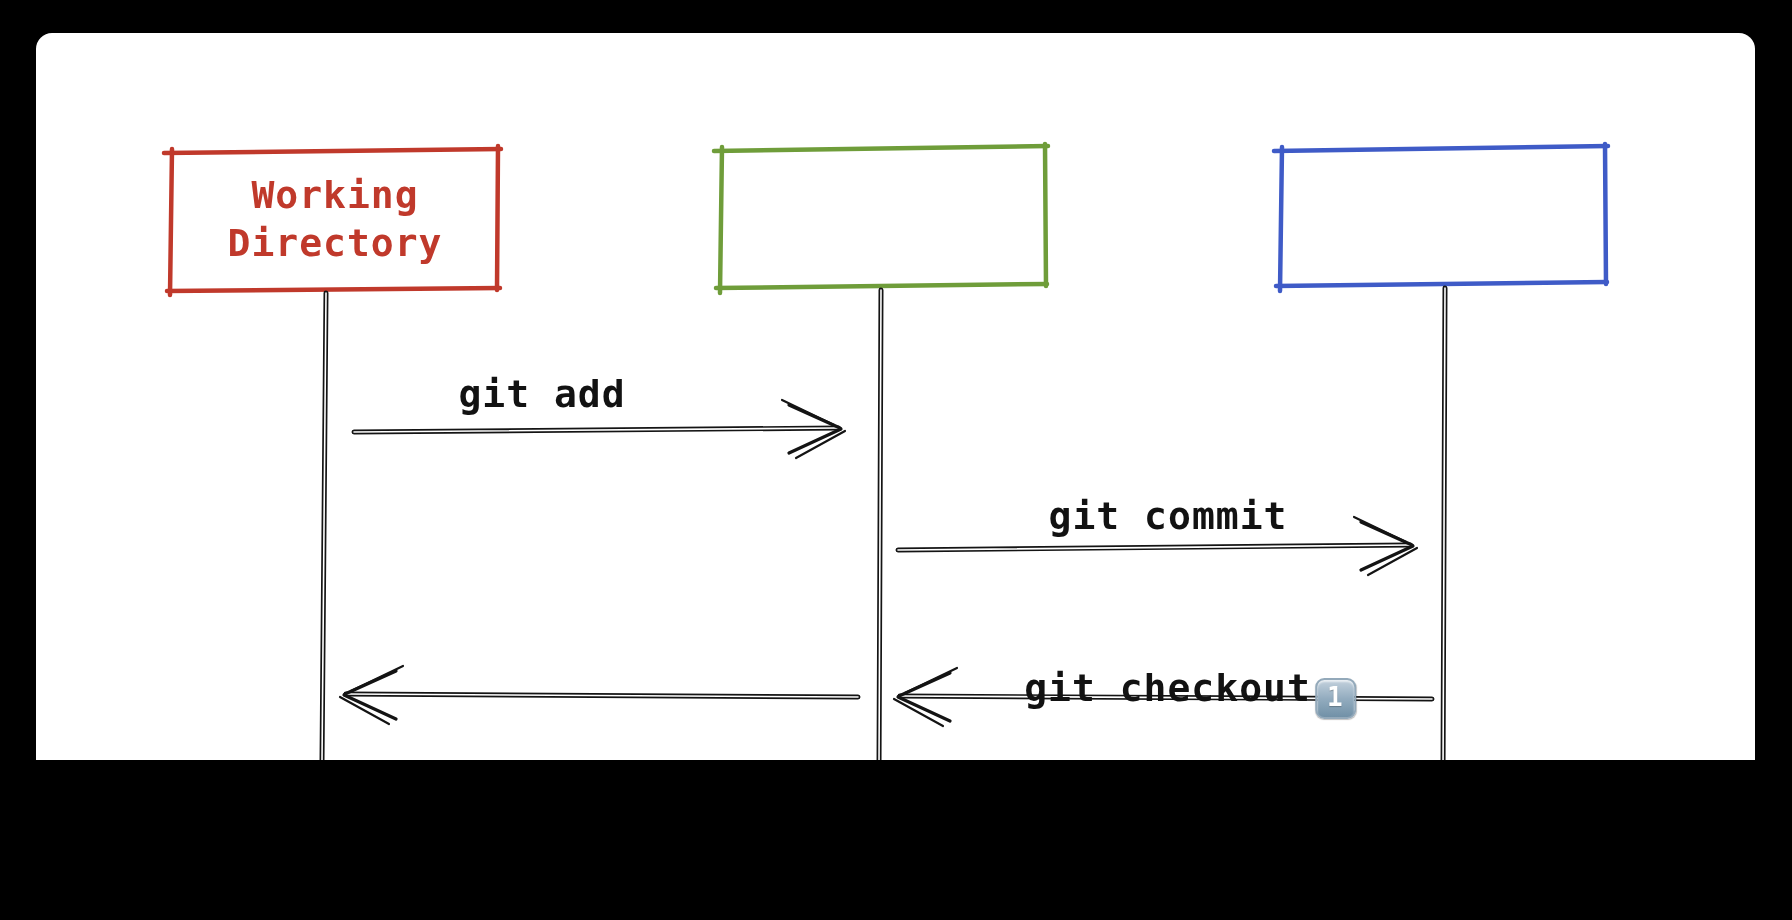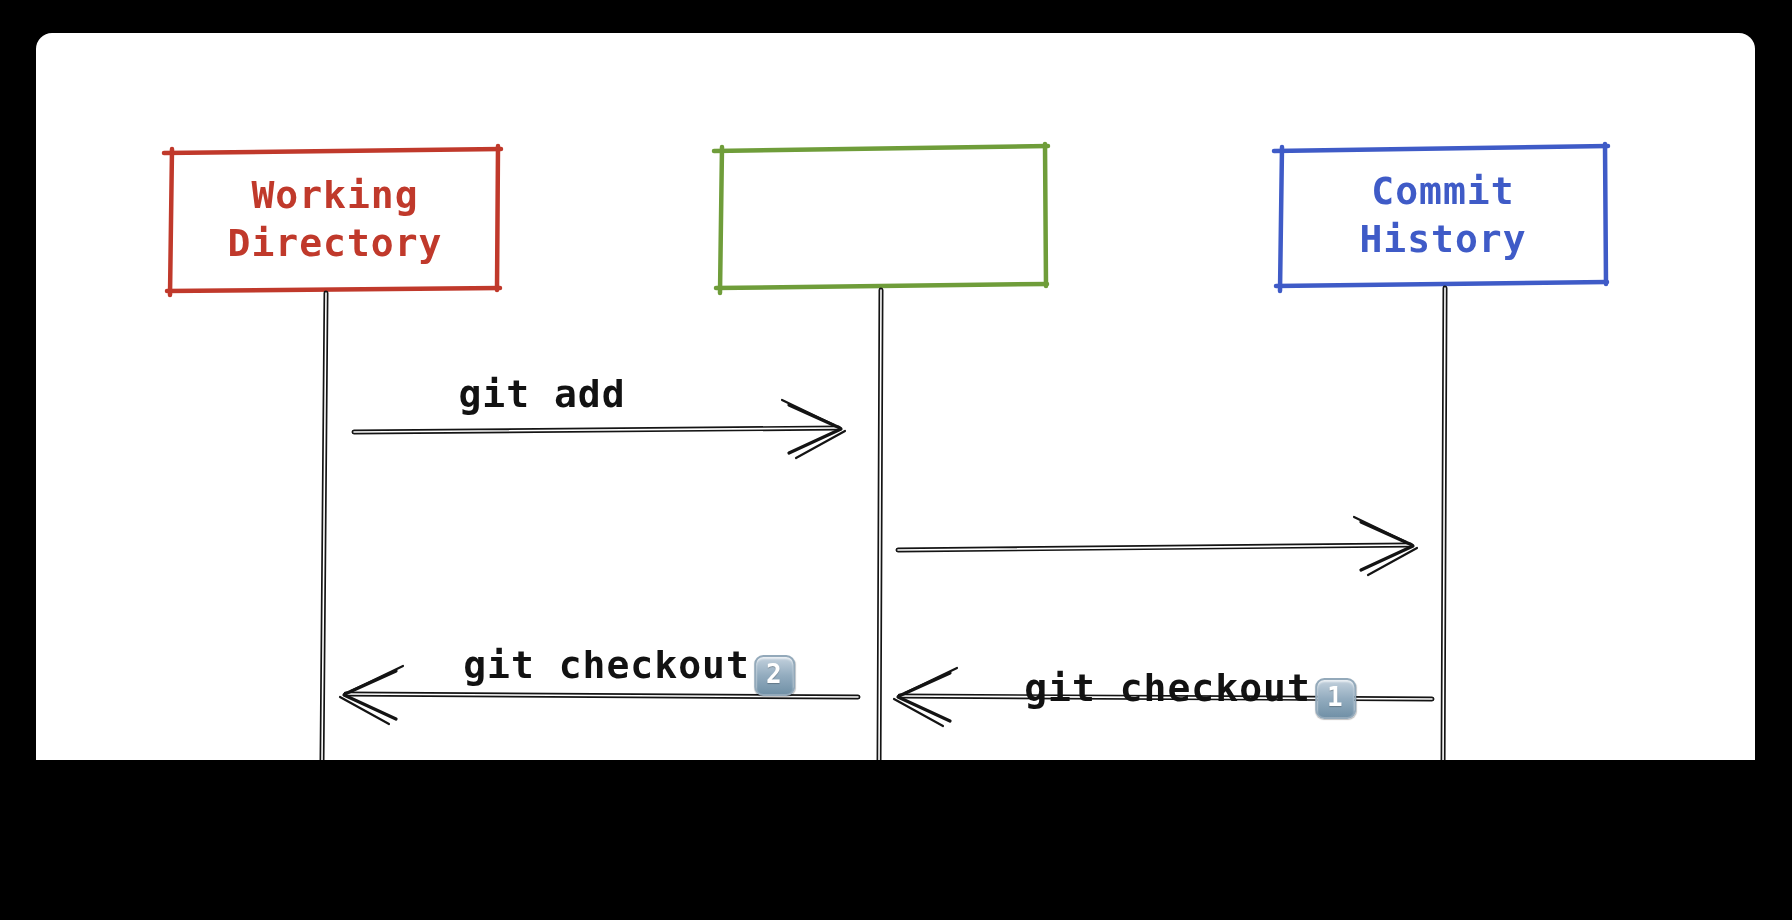--- a/index.html
+++ b/index.html
@@ -135,28 +135,26 @@
       <path d="M 1432 699 L 900 696" stroke="#ffffff" stroke-width="1.6"></path>
       <path d="M 950 673 L 899 696" stroke-width="3.2"></path>
       <path d="M 957 668 L 905 693" stroke-width="2.2"></path>
       <path d="M 950 721 L 898 697" stroke-width="3.2"></path>
       <path d="M 943 726 L 894 699" stroke-width="2.2"></path>
     </g>
   </svg>
 
   <div class="actor-label actor-red" style="left:335px; top:172px;">Working
 Directory</div>
-  <div class="actor-label actor-blue" style="left:1443px; top:168px;">Commit
-History</div>
 
   <div class="msg-label" style="left:542px; top:372px;">
     <span>git add</span>
   </div>
 
+  <div class="msg-label" style="left:1168px; top:494px;">
+    <span>git commit</span>
+  </div>
 
-  <div class="msg-label" style="left:629px; top:643px;">
-    <span>git checkout</span><span class="keycap">2</span>
-  </div>
 
   <div class="msg-label" style="left:1190px; top:643px;margin-top:23px;">
     <span>git checkout</span><span class="keycap">1</span>
   </div>
 </div>
 
 </body></html>

